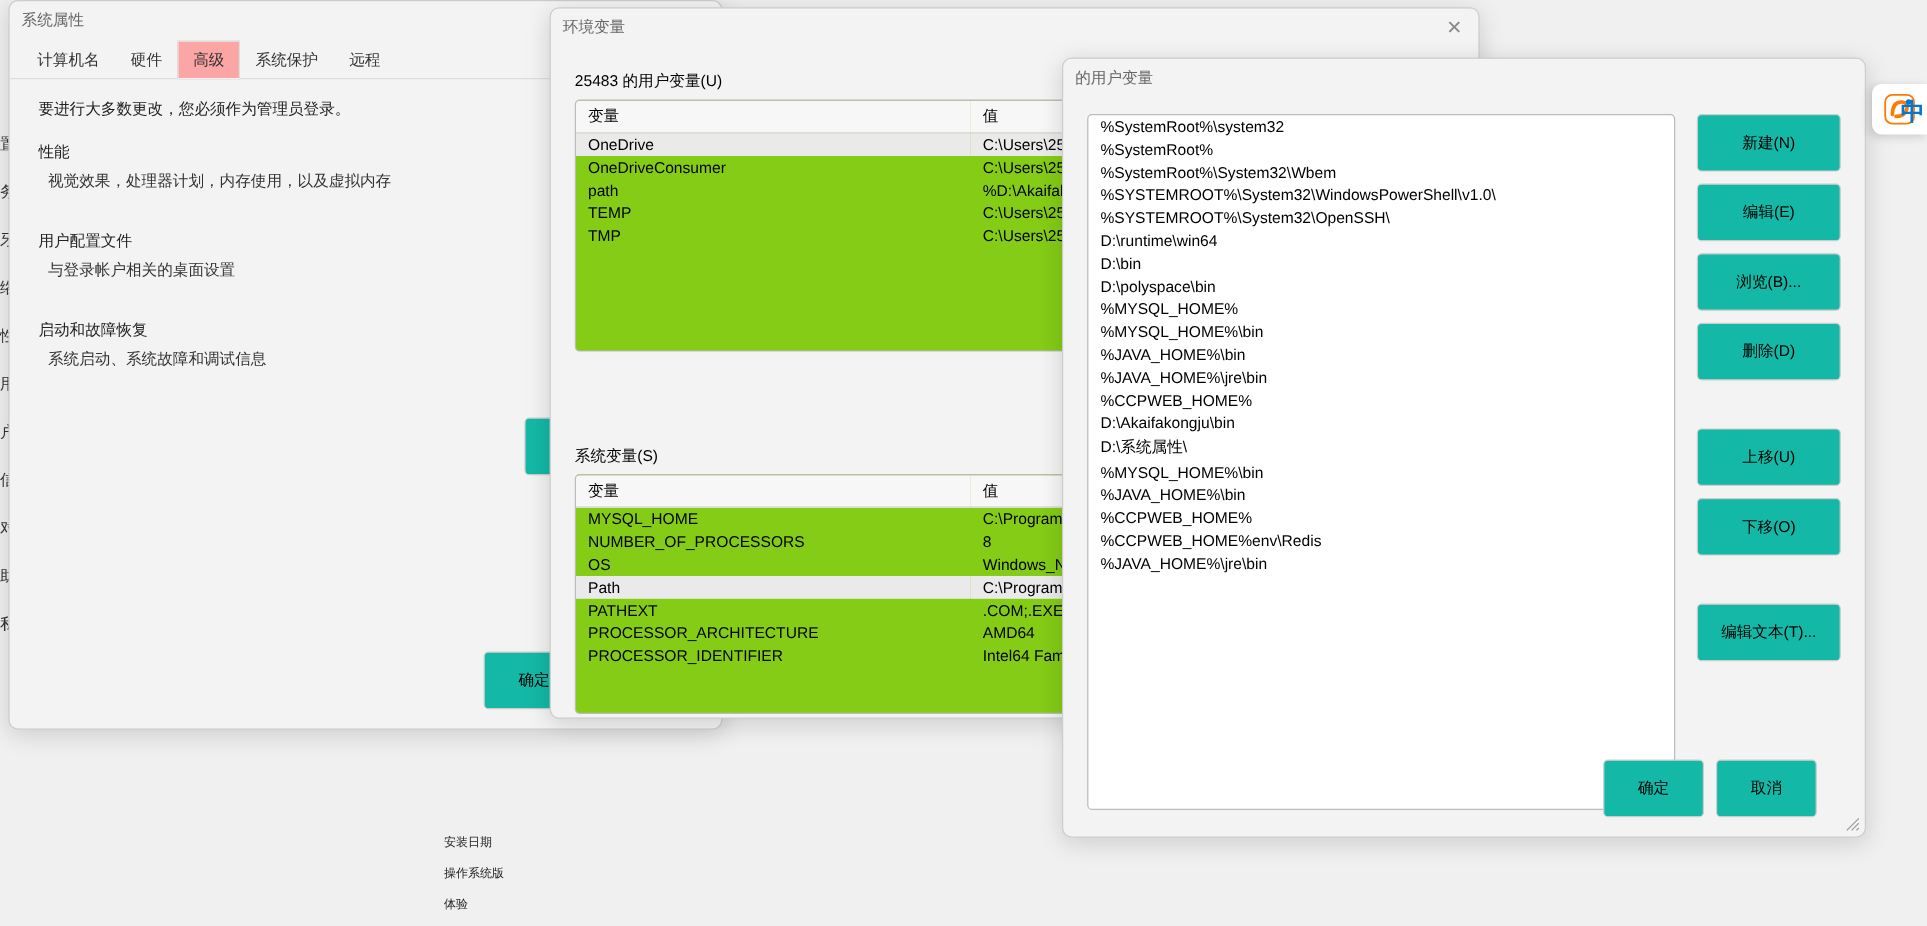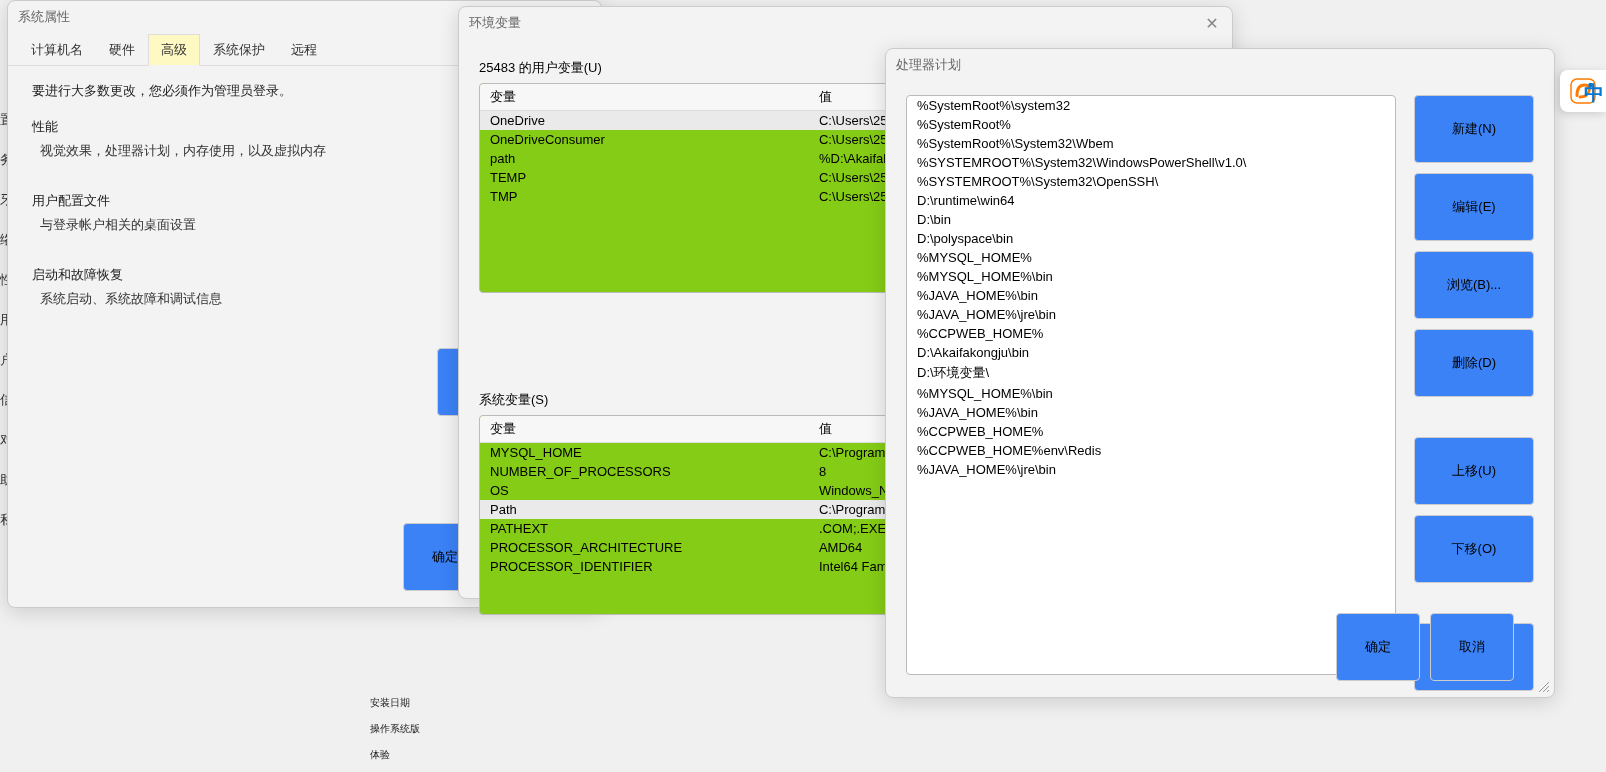--- a/index.html
+++ b/index.html
@@ -45,41 +45,41 @@
     padding: 6px 12px;
     font-size: 13px;
     color: #333;
     cursor: pointer;
     border: 1px solid transparent;
     border-bottom: none;
     position: relative;
     top: 1px;
   }
   .tab.active {
-    background: #fef9c3;
+    background: #fca5a5;
     border-color: #ddd;
     border-bottom: 1px solid #f3f3f3;
   }
   .sysprops-body {
     padding: 16px 24px;
   }
   .admin-note { margin-bottom: 18px; color: #222; }
   .group-title { font-size: 13px; color: #222; margin-bottom: 6px; }
   .group-desc { font-size: 13px; color: #333; margin-left: 8px; margin-bottom: 32px; }
   .btn-row {
     display: flex;
     justify-content: flex-end;
     gap: 10px;
     padding: 10px 20px;
   }
   button.win {
-    background: #3b82f6;
+    background: #14b8a6;
     border: 1px solid #ccc;
     border-radius: 4px;
-    padding: 24px 18px;
+    padding: 14px 18px;
     font-size: 13px;
     font-family: inherit;
     cursor: pointer;
     min-width: 84px;
   }
   .env-body { padding: 10px 20px; }
   .section-label { font-size: 13px; margin: 10px 0 6px 0; }
   .listbox {
     background: #84cc16;
     border: 1px solid #bbb;
@@ -332,39 +332,39 @@
     </div>
   </div>
   <div class="btn-row" style="position:absolute; bottom:4px; right:10px;">
     <button class="win">确定</button>
     <button class="win">取消</button>
   </div>
 </div>
 
 <div class="dialog" style="left:885px; top:48px; width:670px; height:650px;">
   <div class="titlebar">
-    <span>处理器计划</span>
+    <span>的用户变量</span>
   </div>
   <div class="edit-body">
     <div class="path-list">
         <div class="path-item">%SystemRoot%\system32</div>
         <div class="path-item">%SystemRoot%</div>
         <div class="path-item">%SystemRoot%\System32\Wbem</div>
         <div class="path-item">%SYSTEMROOT%\System32\WindowsPowerShell\v1.0\</div>
         <div class="path-item">%SYSTEMROOT%\System32\OpenSSH\</div>
         <div class="path-item">D:\runtime\win64</div>
         <div class="path-item">D:\bin</div>
         <div class="path-item">D:\polyspace\bin</div>
         <div class="path-item">%MYSQL_HOME%</div>
         <div class="path-item">%MYSQL_HOME%\bin</div>
         <div class="path-item">%JAVA_HOME%\bin</div>
         <div class="path-item">%JAVA_HOME%\jre\bin</div>
         <div class="path-item">%CCPWEB_HOME%</div>
         <div class="path-item">D:\Akaifakongju\bin</div>
-        <div class="path-item">D:\环境变量\</div>
+        <div class="path-item">D:\系统属性\</div>
         <div class="path-item">%MYSQL_HOME%\bin</div>
         <div class="path-item">%JAVA_HOME%\bin</div>
         <div class="path-item">%CCPWEB_HOME%</div>
         <div class="path-item">%CCPWEB_HOME%env\Redis</div>
         <div class="path-item">%JAVA_HOME%\jre\bin</div>
       </div>
     <div class="side-buttons">
       <button class="win">新建(N)</button>
       <button class="win">编辑(E)</button>
       <button class="win">浏览(B)...</button>

